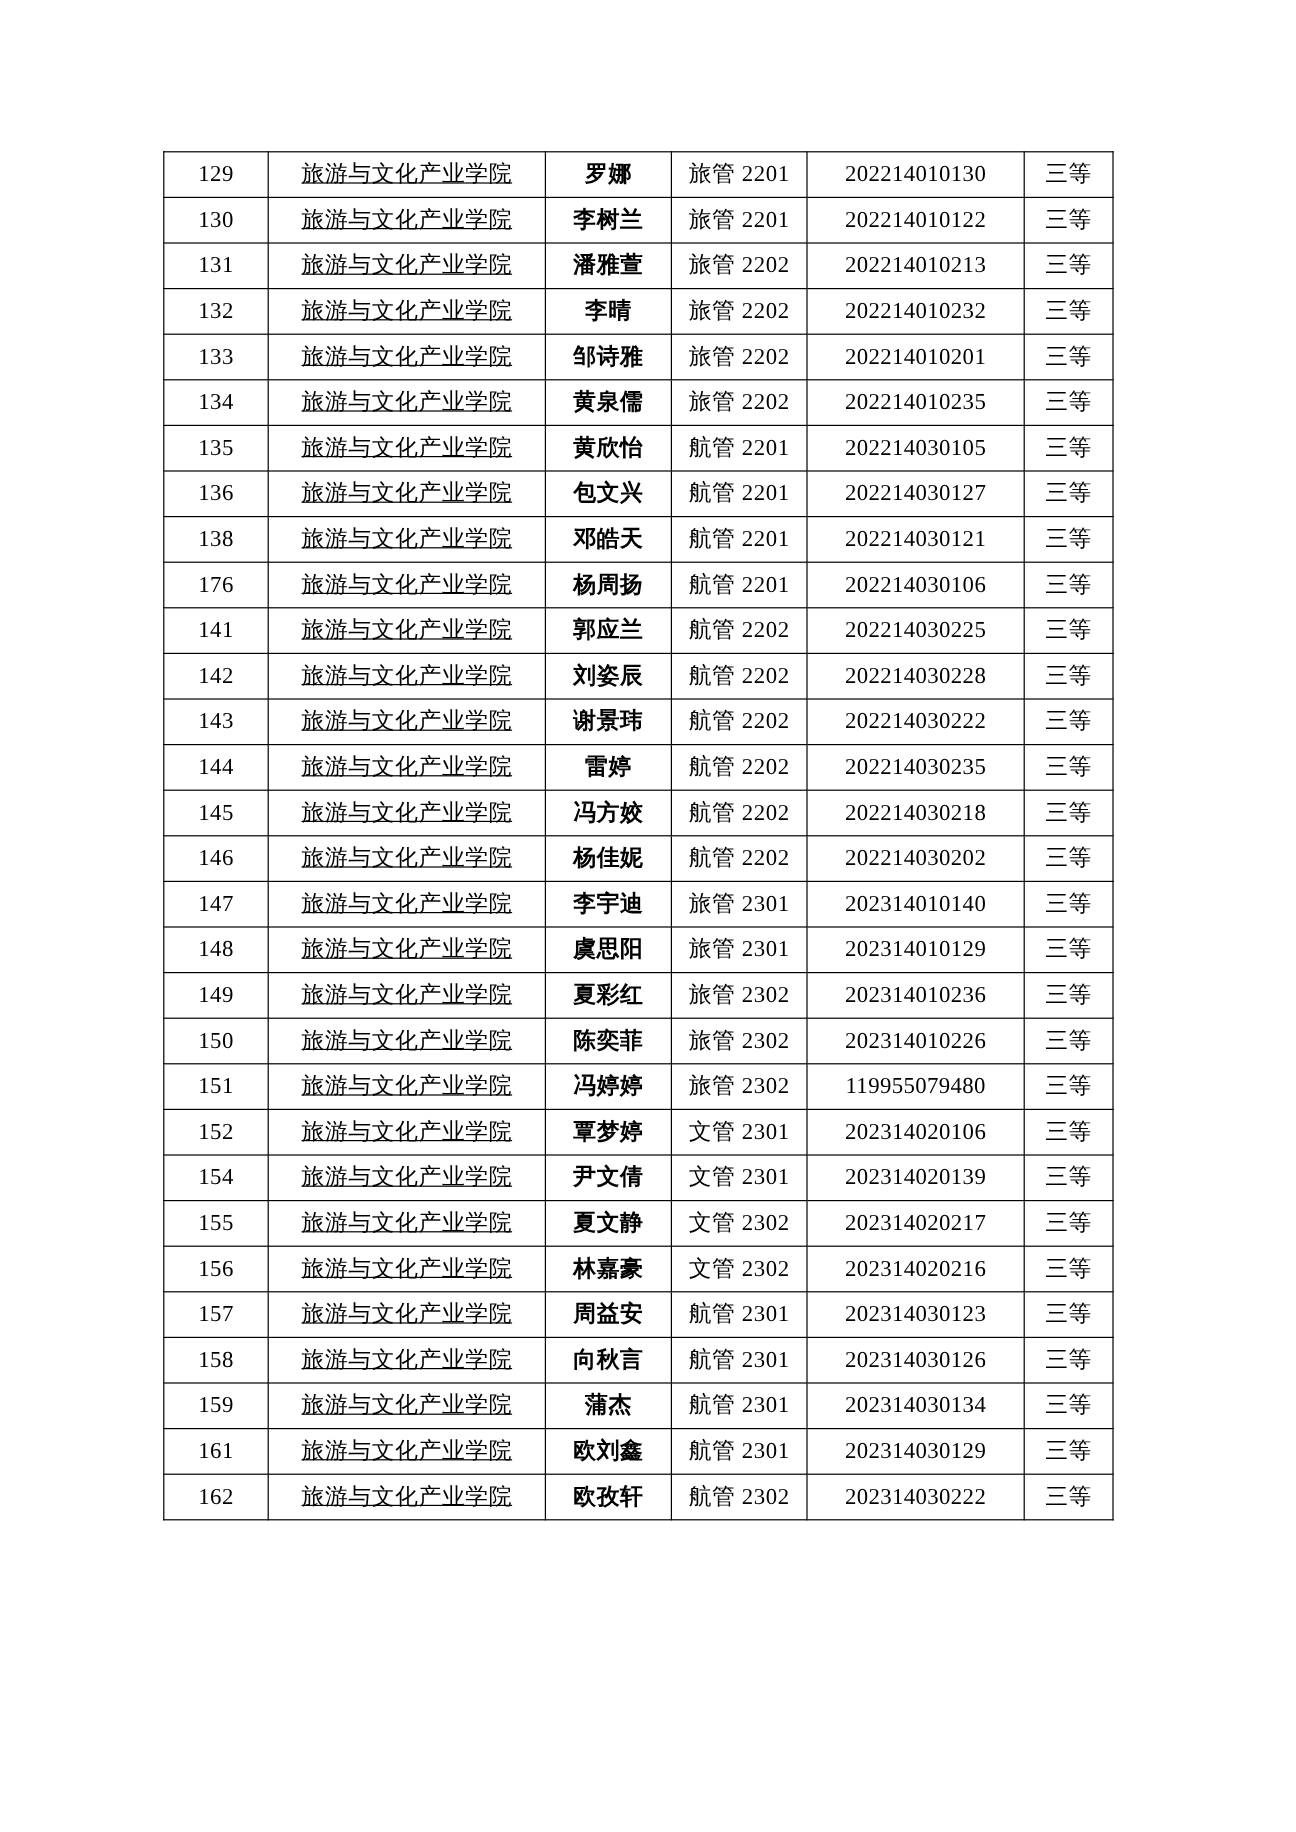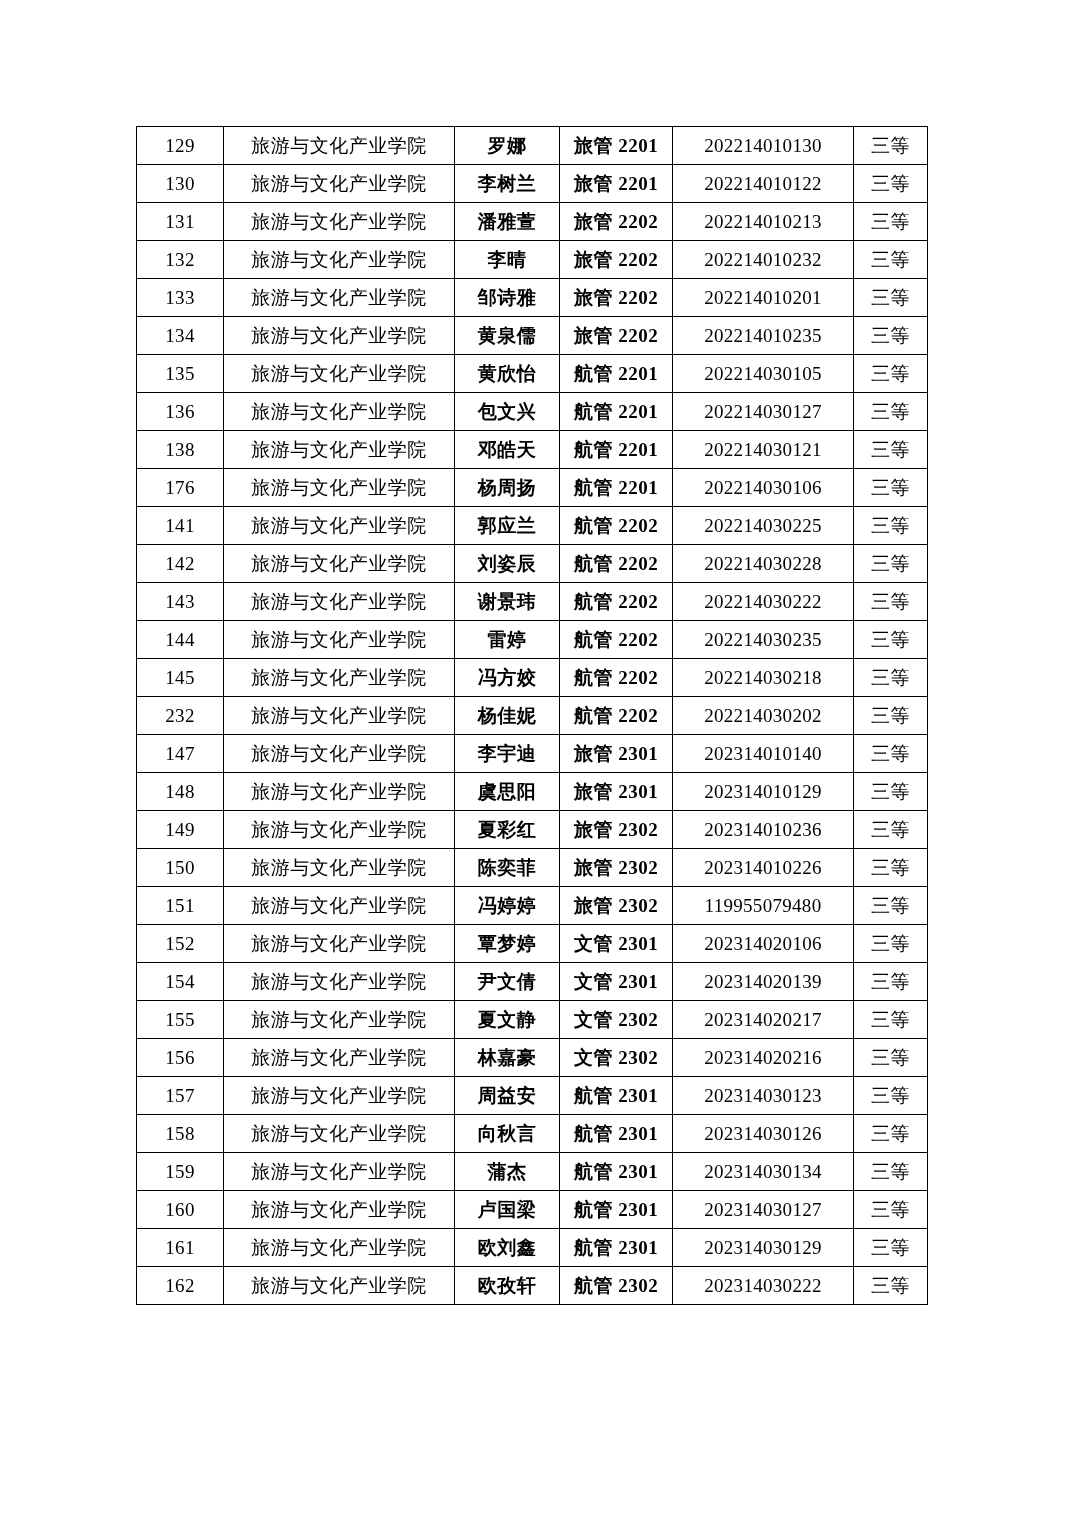--- a/index.html
+++ b/index.html
@@ -31,23 +31,23 @@
     height: 37px;
     line-height: 37px;
     padding: 0;
     text-align: center;
     vertical-align: middle;
     font-size: 19px;
     white-space: nowrap;
     overflow: hidden;
   }
   td.col-index   { width: 86px; }
-  td.col-college { width: 230px; }
+  td.col-college { width: 230px; text-decoration: underline; }
   td.col-name    { width: 104px; font-weight: bold; }
-  td.col-class   { width: 112px; font-weight: bold; }
+  td.col-class   { width: 112px; }
   td.col-id      { width: 180px; }
   td.col-level   { width: 73px; }
   .col-college, .col-name, .col-class, .col-level {
     letter-spacing: 0.5px;
   }
   .col-index, .col-id {
     font-family: "Liberation Serif", "DejaVu Serif", serif;
     letter-spacing: 0.3px;
   }
 </style>
@@ -171,21 +171,21 @@
         </tr>
         <tr>
           <td class="col-index">145</td>
           <td class="col-college">旅游与文化产业学院</td>
           <td class="col-name">冯方姣</td>
           <td class="col-class">航管 2202</td>
           <td class="col-id">202214030218</td>
           <td class="col-level">三等</td>
         </tr>
         <tr>
-          <td class="col-index">232</td>
+          <td class="col-index">146</td>
           <td class="col-college">旅游与文化产业学院</td>
           <td class="col-name">杨佳妮</td>
           <td class="col-class">航管 2202</td>
           <td class="col-id">202214030202</td>
           <td class="col-level">三等</td>
         </tr>
         <tr>
           <td class="col-index">147</td>
           <td class="col-college">旅游与文化产业学院</td>
           <td class="col-name">李宇迪</td>
@@ -272,28 +272,20 @@
           <td class="col-class">航管 2301</td>
           <td class="col-id">202314030126</td>
           <td class="col-level">三等</td>
         </tr>
         <tr>
           <td class="col-index">159</td>
           <td class="col-college">旅游与文化产业学院</td>
           <td class="col-name">蒲杰</td>
           <td class="col-class">航管 2301</td>
           <td class="col-id">202314030134</td>
-          <td class="col-level">三等</td>
-        </tr>
-        <tr>
-          <td class="col-index">160</td>
-          <td class="col-college">旅游与文化产业学院</td>
-          <td class="col-name">卢国梁</td>
-          <td class="col-class">航管 2301</td>
-          <td class="col-id">202314030127</td>
           <td class="col-level">三等</td>
         </tr>
         <tr>
           <td class="col-index">161</td>
           <td class="col-college">旅游与文化产业学院</td>
           <td class="col-name">欧刘鑫</td>
           <td class="col-class">航管 2301</td>
           <td class="col-id">202314030129</td>
           <td class="col-level">三等</td>
         </tr>

